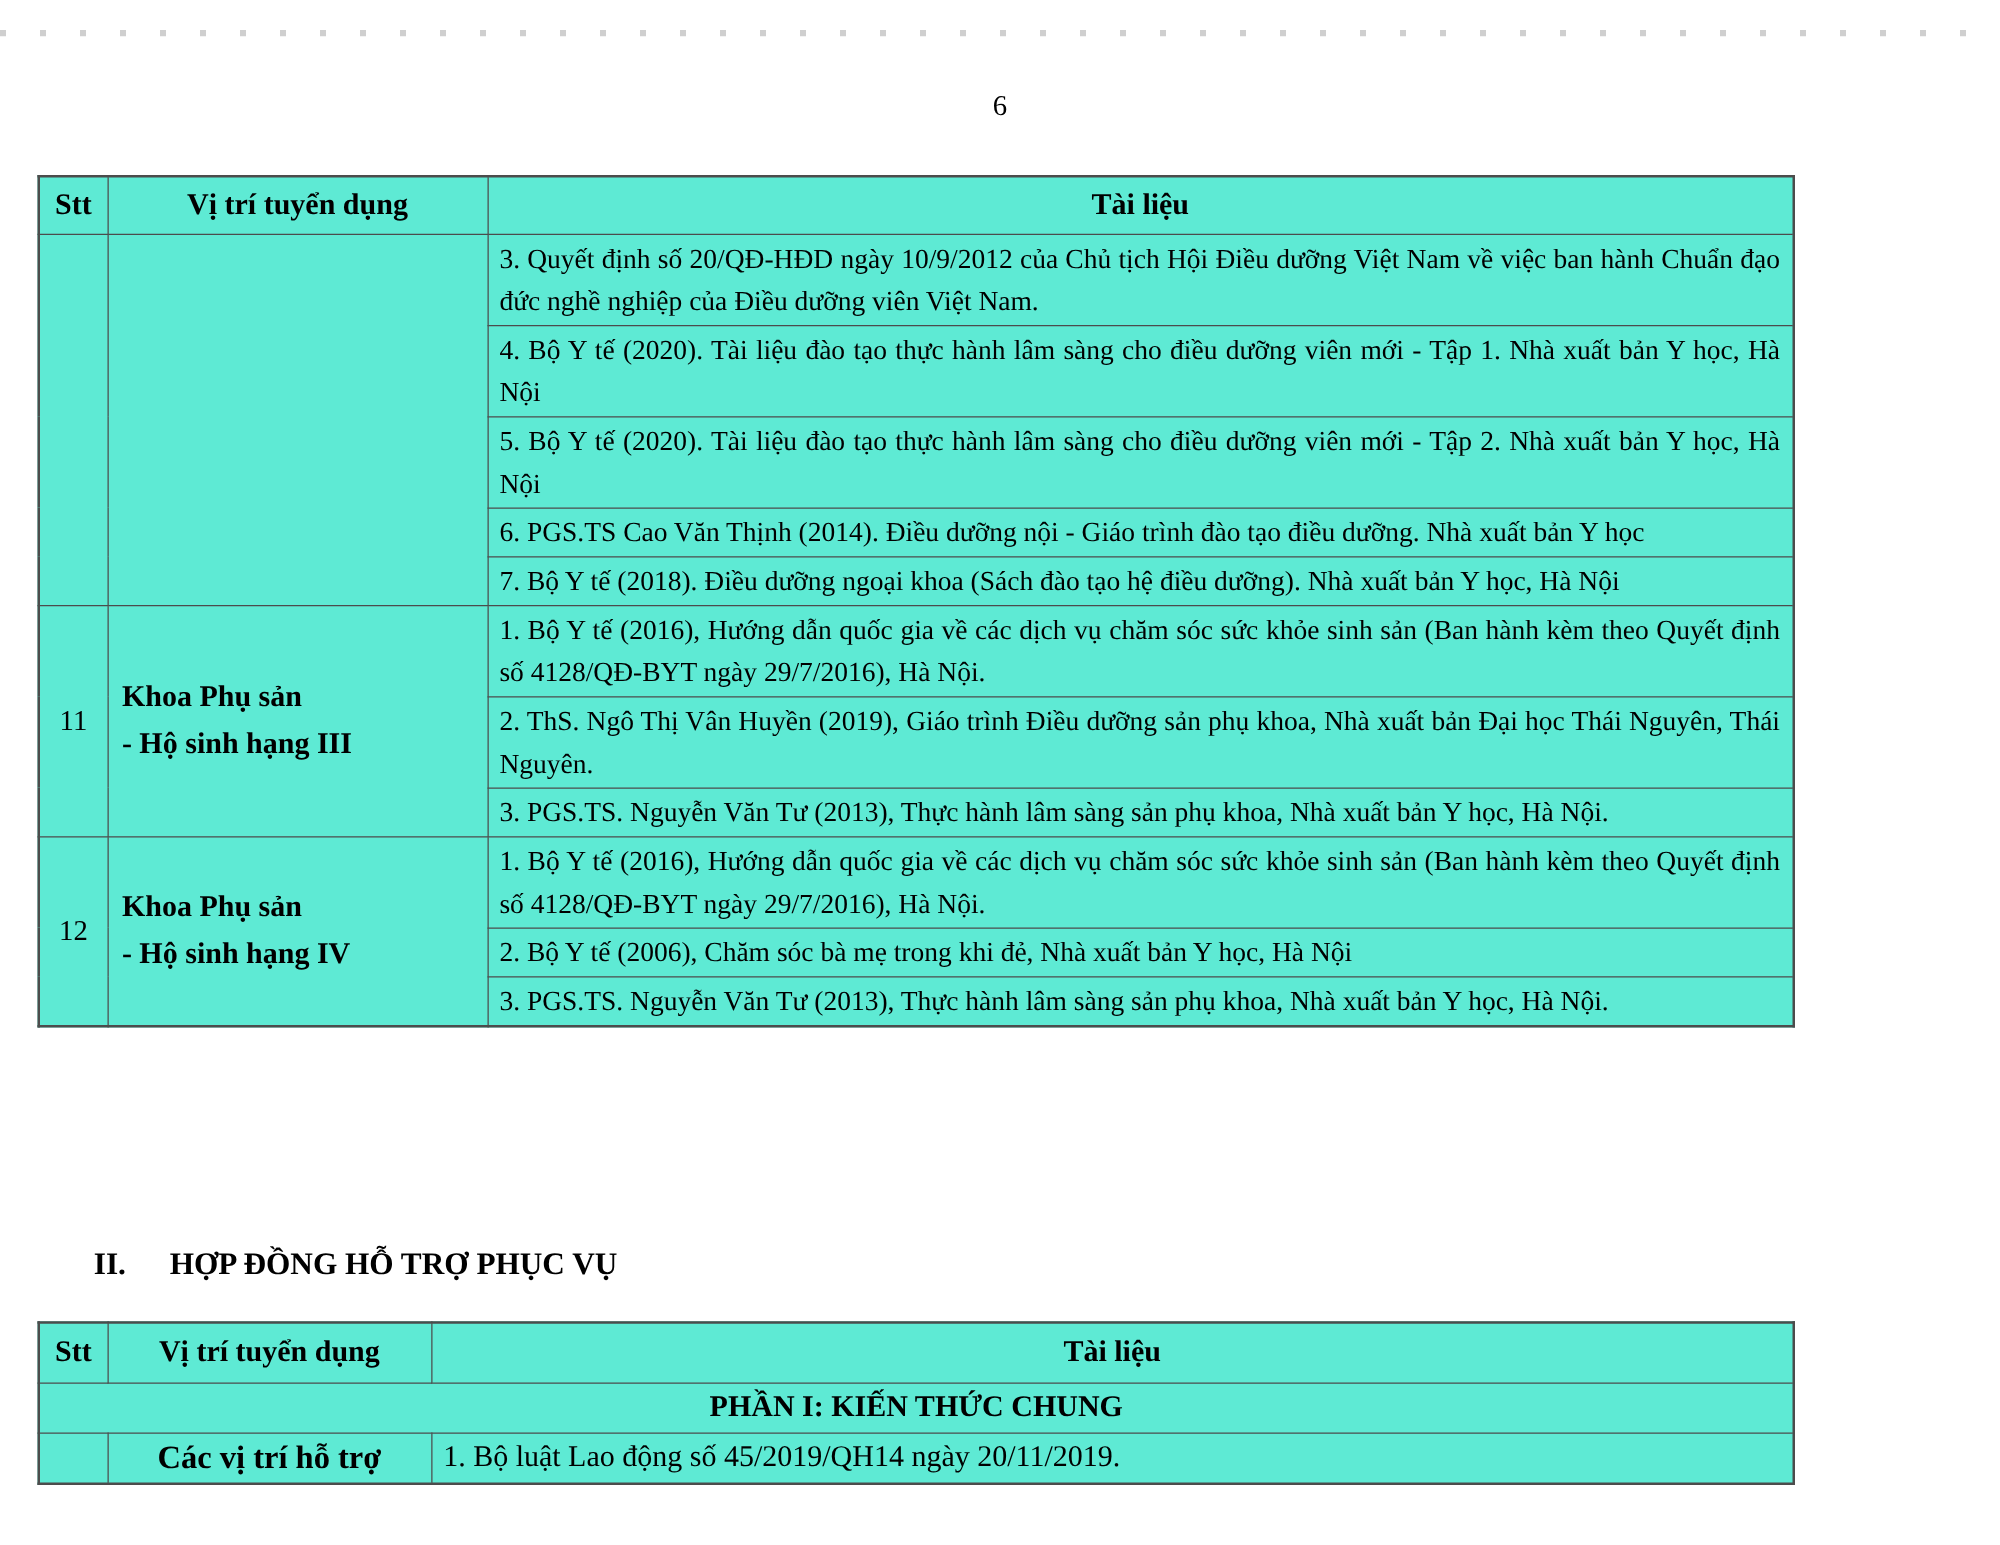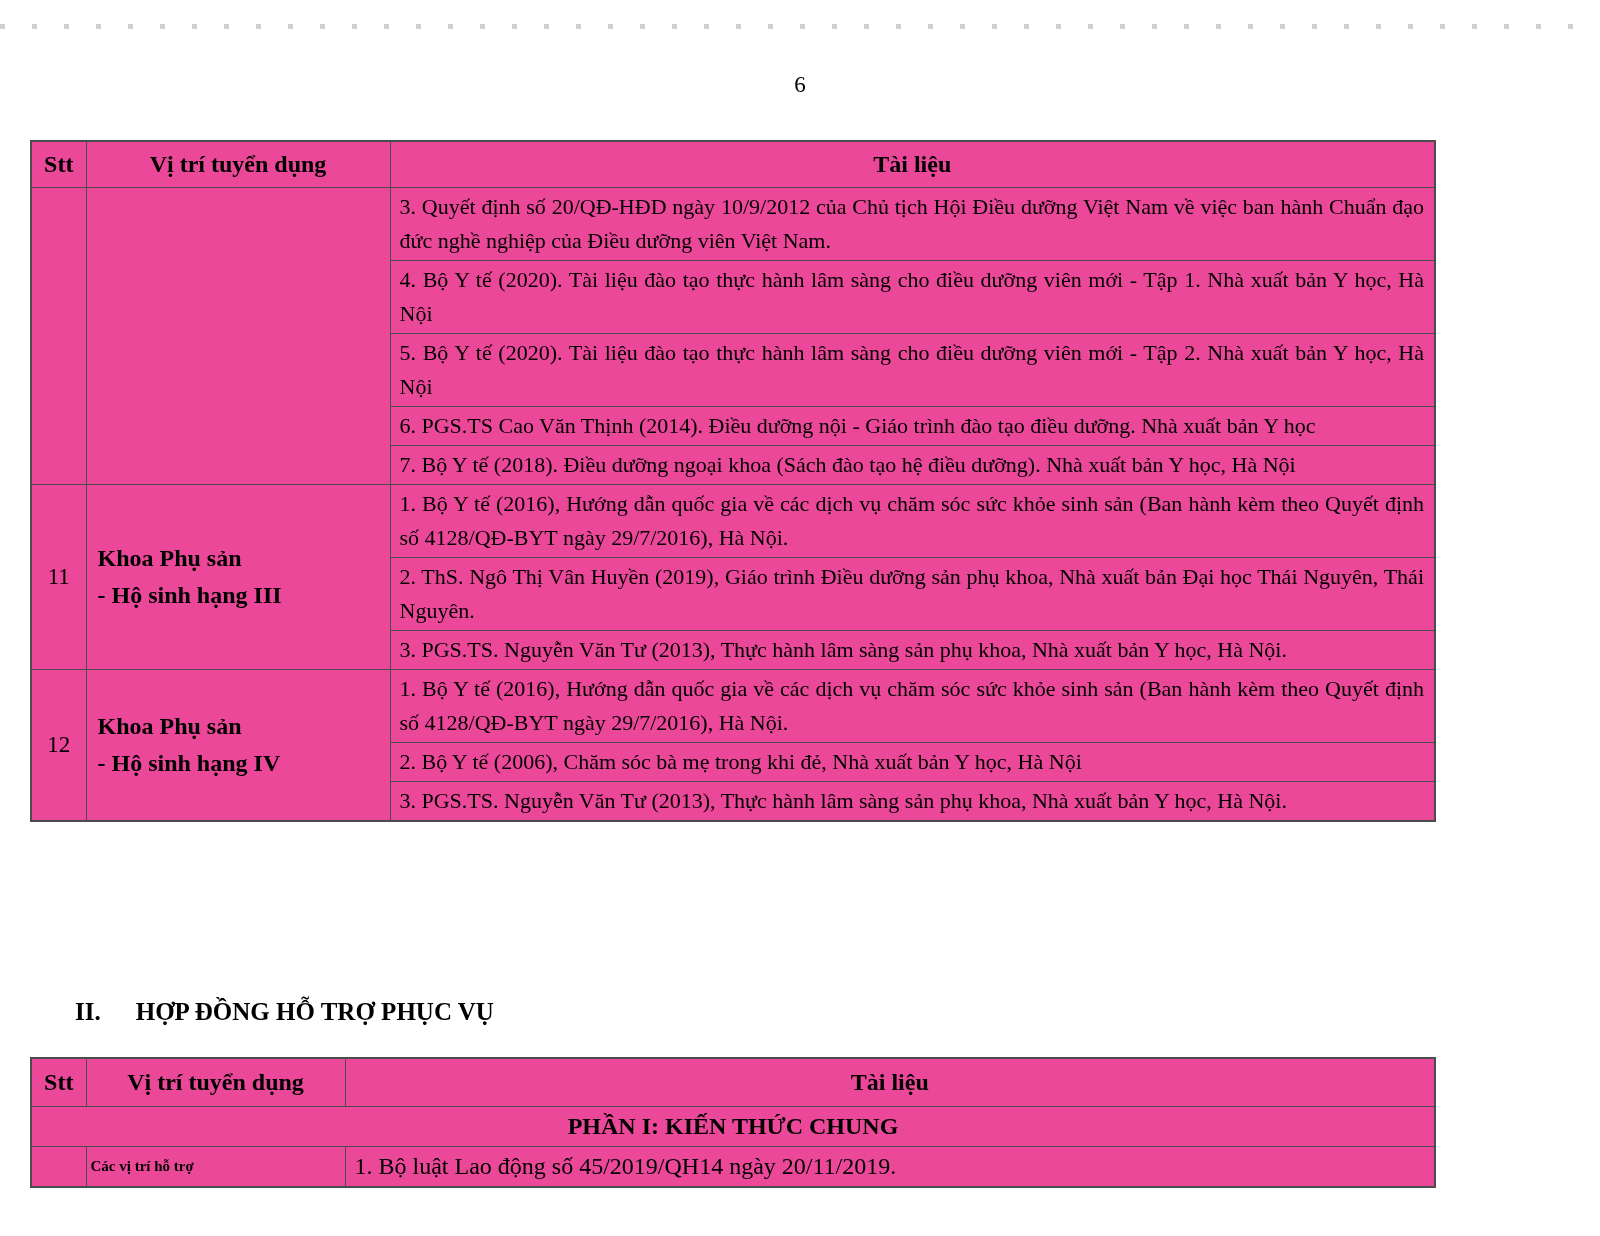--- a/index.html
+++ b/index.html
@@ -23,21 +23,21 @@
     top: 70px; left: 0;
     width: 1600px;
     text-align: center;
     font-size: 23px;
     line-height: 30px;
   }
   table.doc-table {
     position: absolute;
     border-collapse: collapse;
     table-layout: fixed;
-    background: #ec4899;
+    background: #5eead4;
     border: 2px solid #4c4c4c;
   }
   table.doc-table td, table.doc-table th {
     border: 1px solid #4c4c4c;
     overflow: hidden;
   }
   .t1 { left: 30px; top: 140px; width: 1404px; }
   .t2 { left: 30px; top: 1057px; width: 1404px; }
   th.hdr {
     font-size: 24px;
@@ -70,23 +70,24 @@
   .t2 tr.part-row { height: 40px; }
   .t2 td.part {
     text-align: center;
     vertical-align: middle;
     font-weight: bold;
     font-size: 24px;
     padding: 2px;
   }
   .t2 tr.data-row { height: 41px; }
   .t2 td.pos2 {
-    vertical-align: middle;
-    font-weight: bold;
-    font-size: 15px;
+    text-align: center;
+    vertical-align: middle;
+    font-weight: bold;
+    font-size: 26px;
     padding: 2px 4px;
   }
   .t2 td.item2 {
     font-size: 24px;
     vertical-align: middle;
     padding: 2px 10px 2px 9px;
     text-align: left;
   }
   .section-heading {
     position: absolute;

